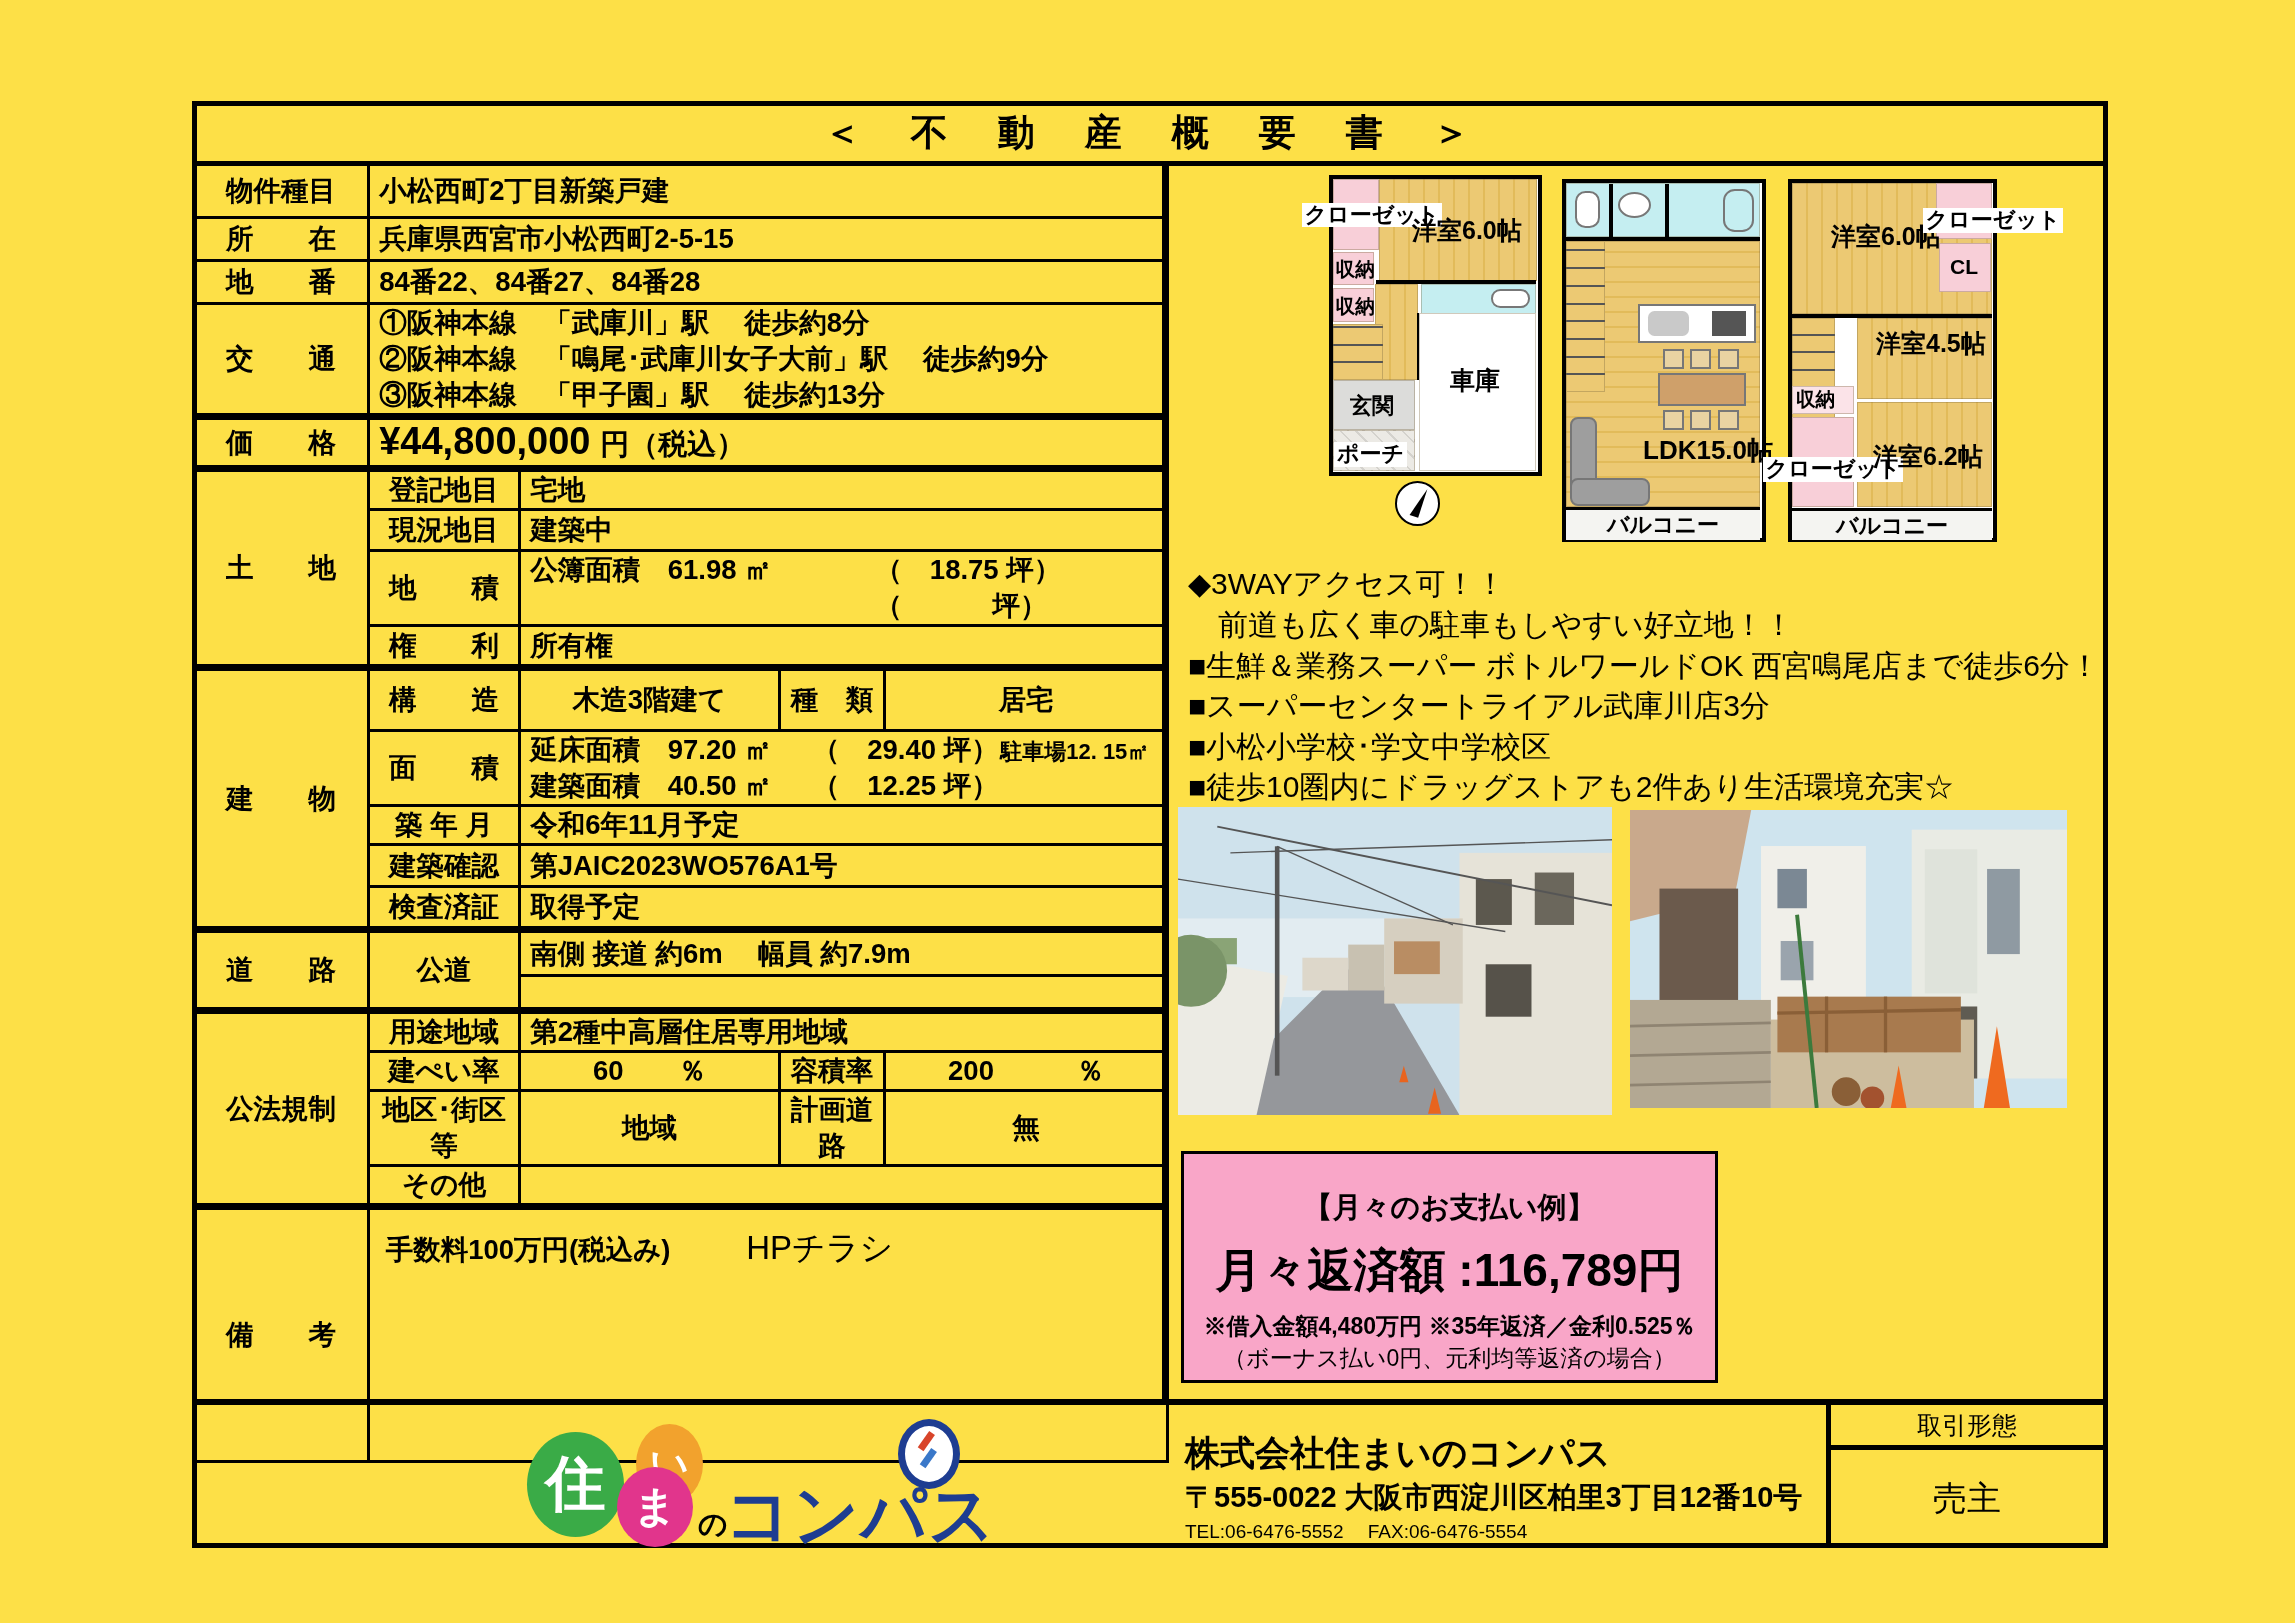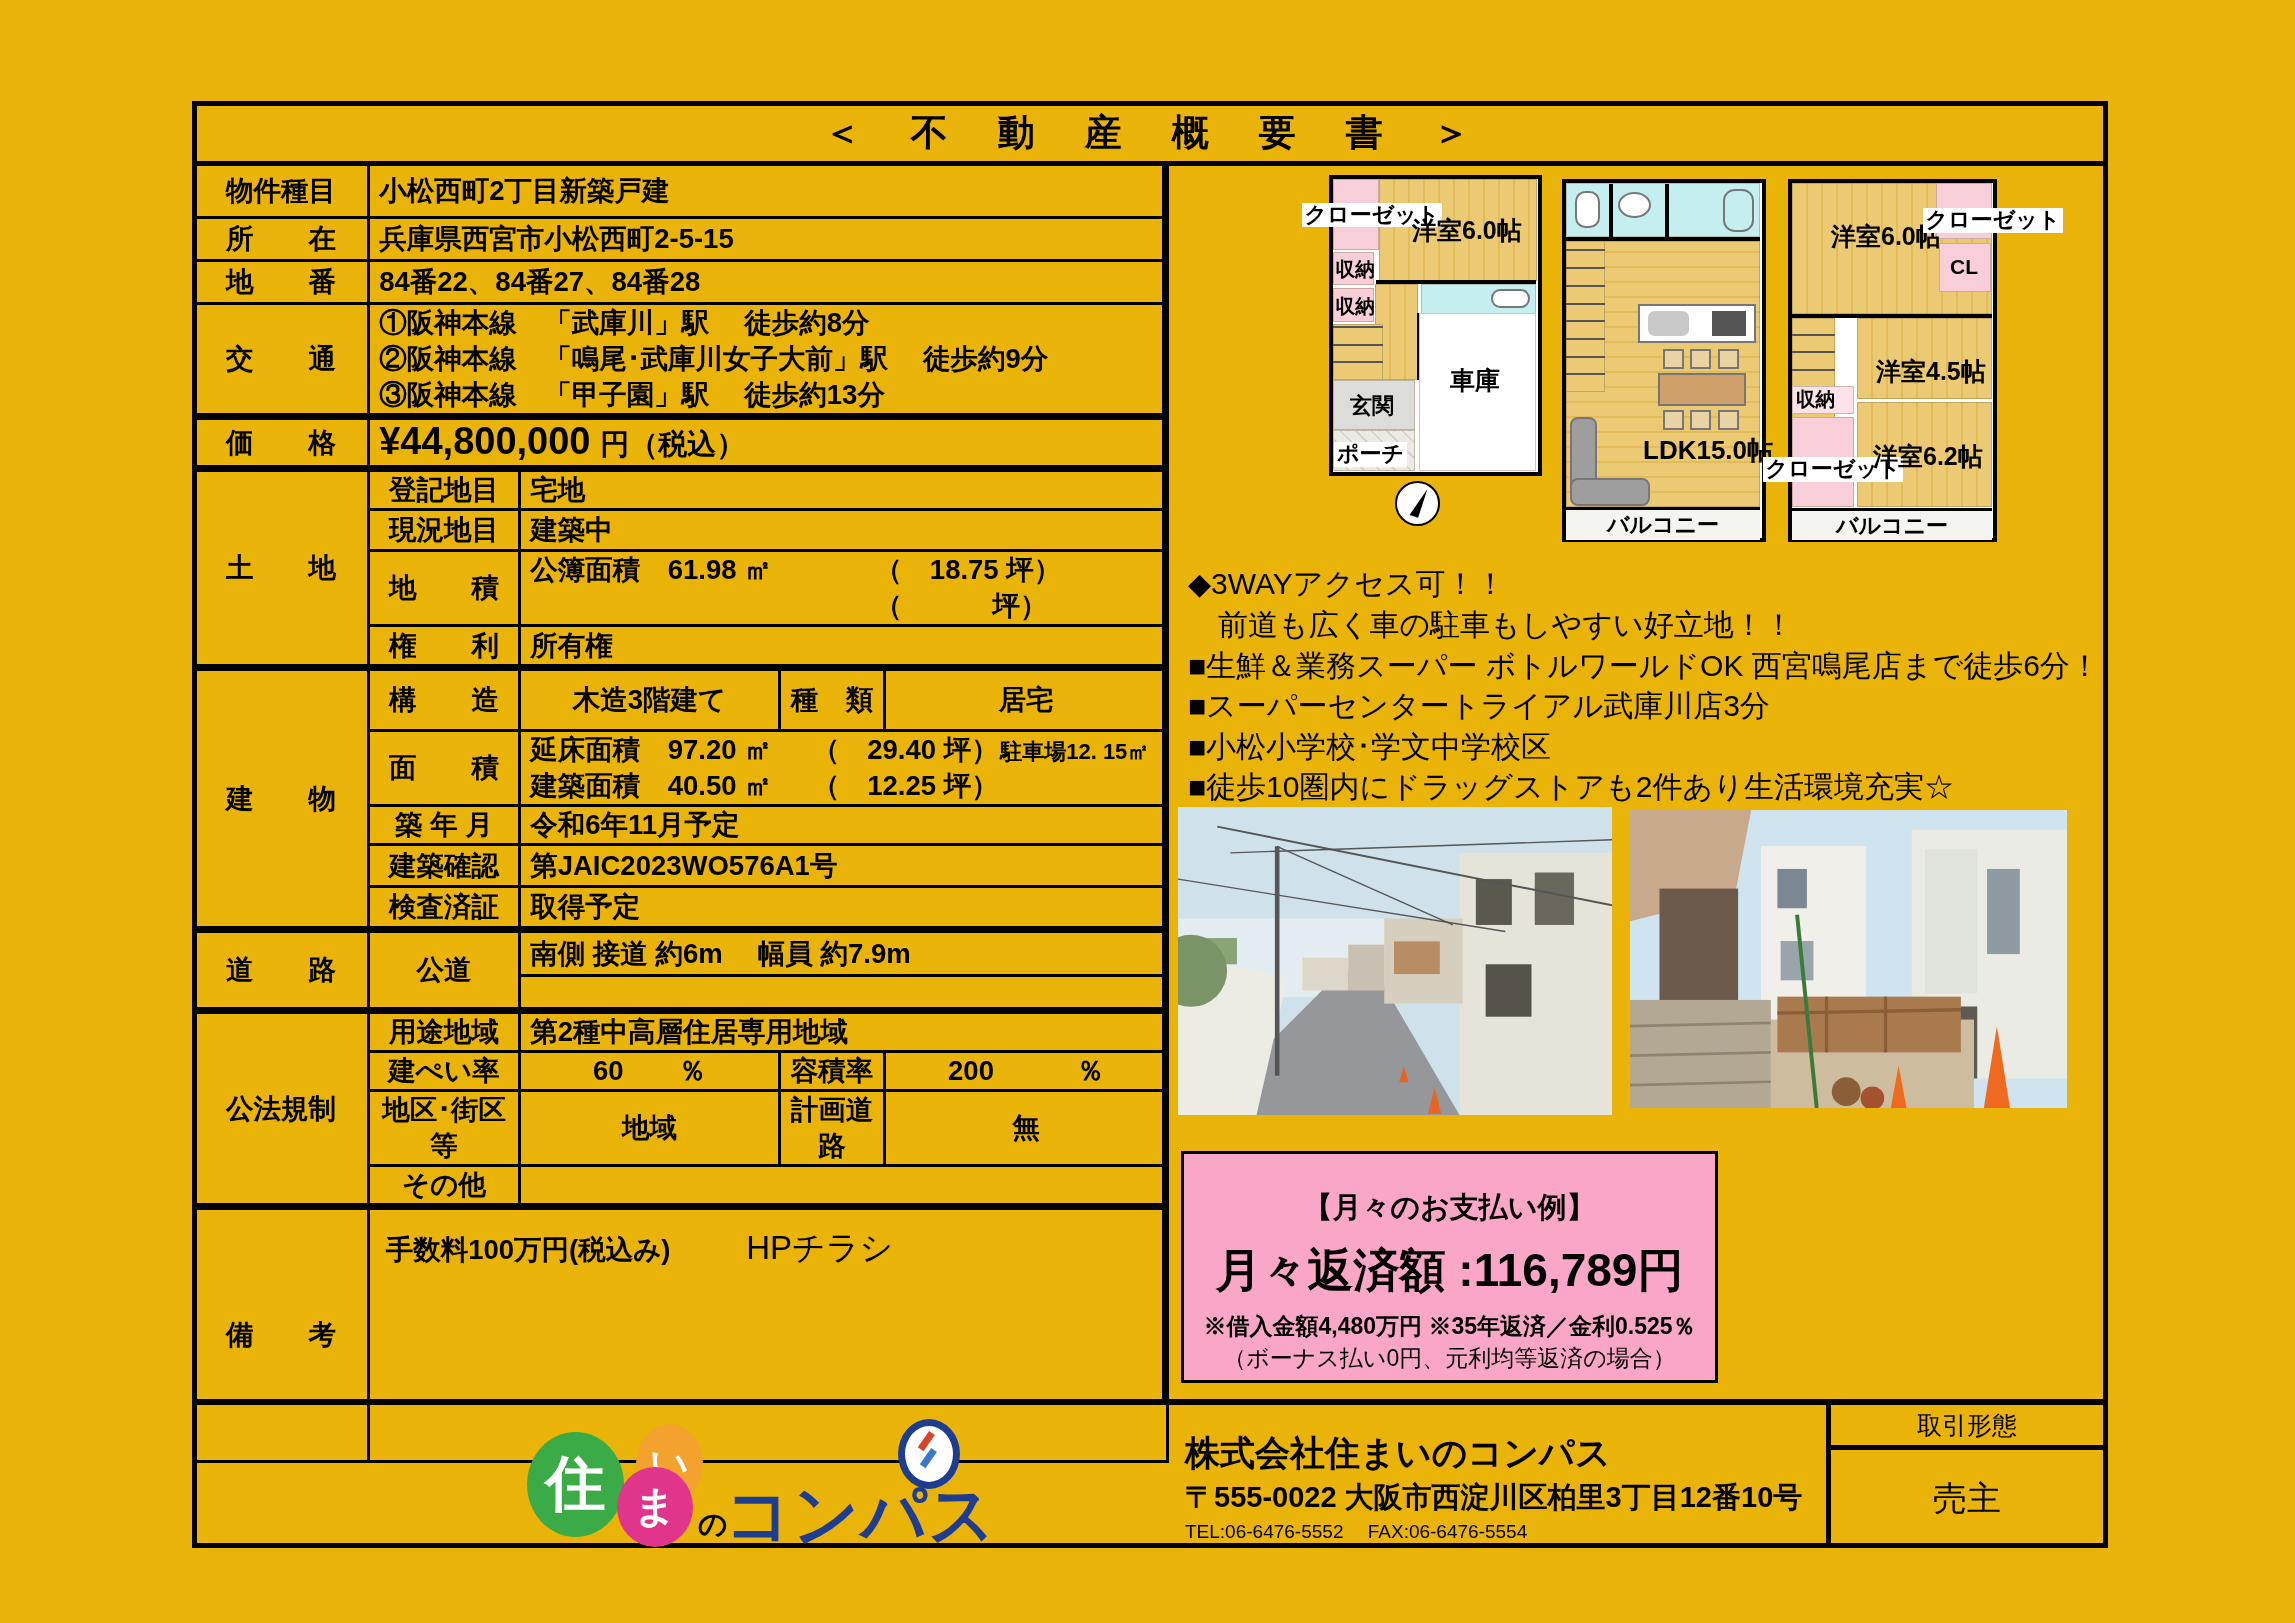--- a/index.html
+++ b/index.html
@@ -1,16 +1,16 @@
 <!DOCTYPE html>
 <html style="--accent_pink: #f9a6c8; --closet_pink: #f8cfd8; --wet_cyan: #c5eef1; --floor_yellow: #ecc973; --logo_green: #3aab47; --logo_orange: #f2a22d; --logo_pink: #e1358c; --logo_navy: #1e3d91;font-size:10.5px"><head>
 <meta charset="utf-8">
 <style>
   html,body{margin:0;padding:0;background:#888;}
-  .page{position:relative;width:2295px;height:1623px;background:#eab308;overflow:hidden;
+  .page{position:relative;width:2295px;height:1623px;background:#fde047;overflow:hidden;
         font-family:"Liberation Sans",sans-serif;color:#000;}
   .abs{position:absolute;}
   
   .doc-border{left:192px;top:101px;width:1916px;height:1447px;border:5.9px solid #000;box-sizing:border-box;}
   .hline{background:#000;}
   .vline{background:#000;}
   
   .doc-title{left:192px;top:105px;width:1916px;height:56px;display:flex;align-items:center;justify-content:center;
              font-size:37px;font-weight:bold;letter-spacing:6.5px;}
   
@@ -293,21 +293,21 @@
     <div class="room pinkR" style="left:147px;top:60px;width:52px;height:49px;"></div>
     <div class="wallH" style="left:0;top:131px;width:200px;"></div>
     <div class="room stairs" style="left:0;top:135px;width:43px;height:105px;"></div>
     <div class="room yellow" style="left:65px;top:135px;width:135px;height:81px;"></div>
     <div class="room" style="left:0;top:203px;width:62px;height:27.5px;background:#fbe3e8;"></div>
     <div class="room pinkR" style="left:0;top:234px;width:62px;height:90px;"></div>
     <div class="room yellow" style="left:65px;top:219px;width:135px;height:105px;"></div>
     <div class="plbl" style="left:39px;top:41px;font-size:25px;">洋室6.0帖</div>
     <div class="plbl wbg" style="left:131px;top:25px;">クローゼット</div>
     <div class="plbl" style="left:158px;top:73px;font-size:21px;">CL</div>
-    <div class="plbl" style="left:84px;top:176px;font-size:25px;">洋室4.5帖</div>
+    <div class="plbl" style="left:84px;top:148px;font-size:25px;">洋室4.5帖</div>
     <div class="plbl" style="left:3.9px;top:207px;font-size:19.6px;">収納</div>
     <div class="plbl wbg" style="left:-29px;top:274px;">クローゼット</div>
     <div class="plbl" style="left:81px;top:261px;font-size:25px;">洋室6.2帖</div>
     <div class="balc" style="position:absolute;left:0;top:325px;width:200px;height:29px;">
       <span class="plbl" style="position:static;">バルコニー</span>
     </div>
   </div>
 
   <div>
     <div class="hl" style="top:569px;">◆3WAYアクセス可！！</div>

